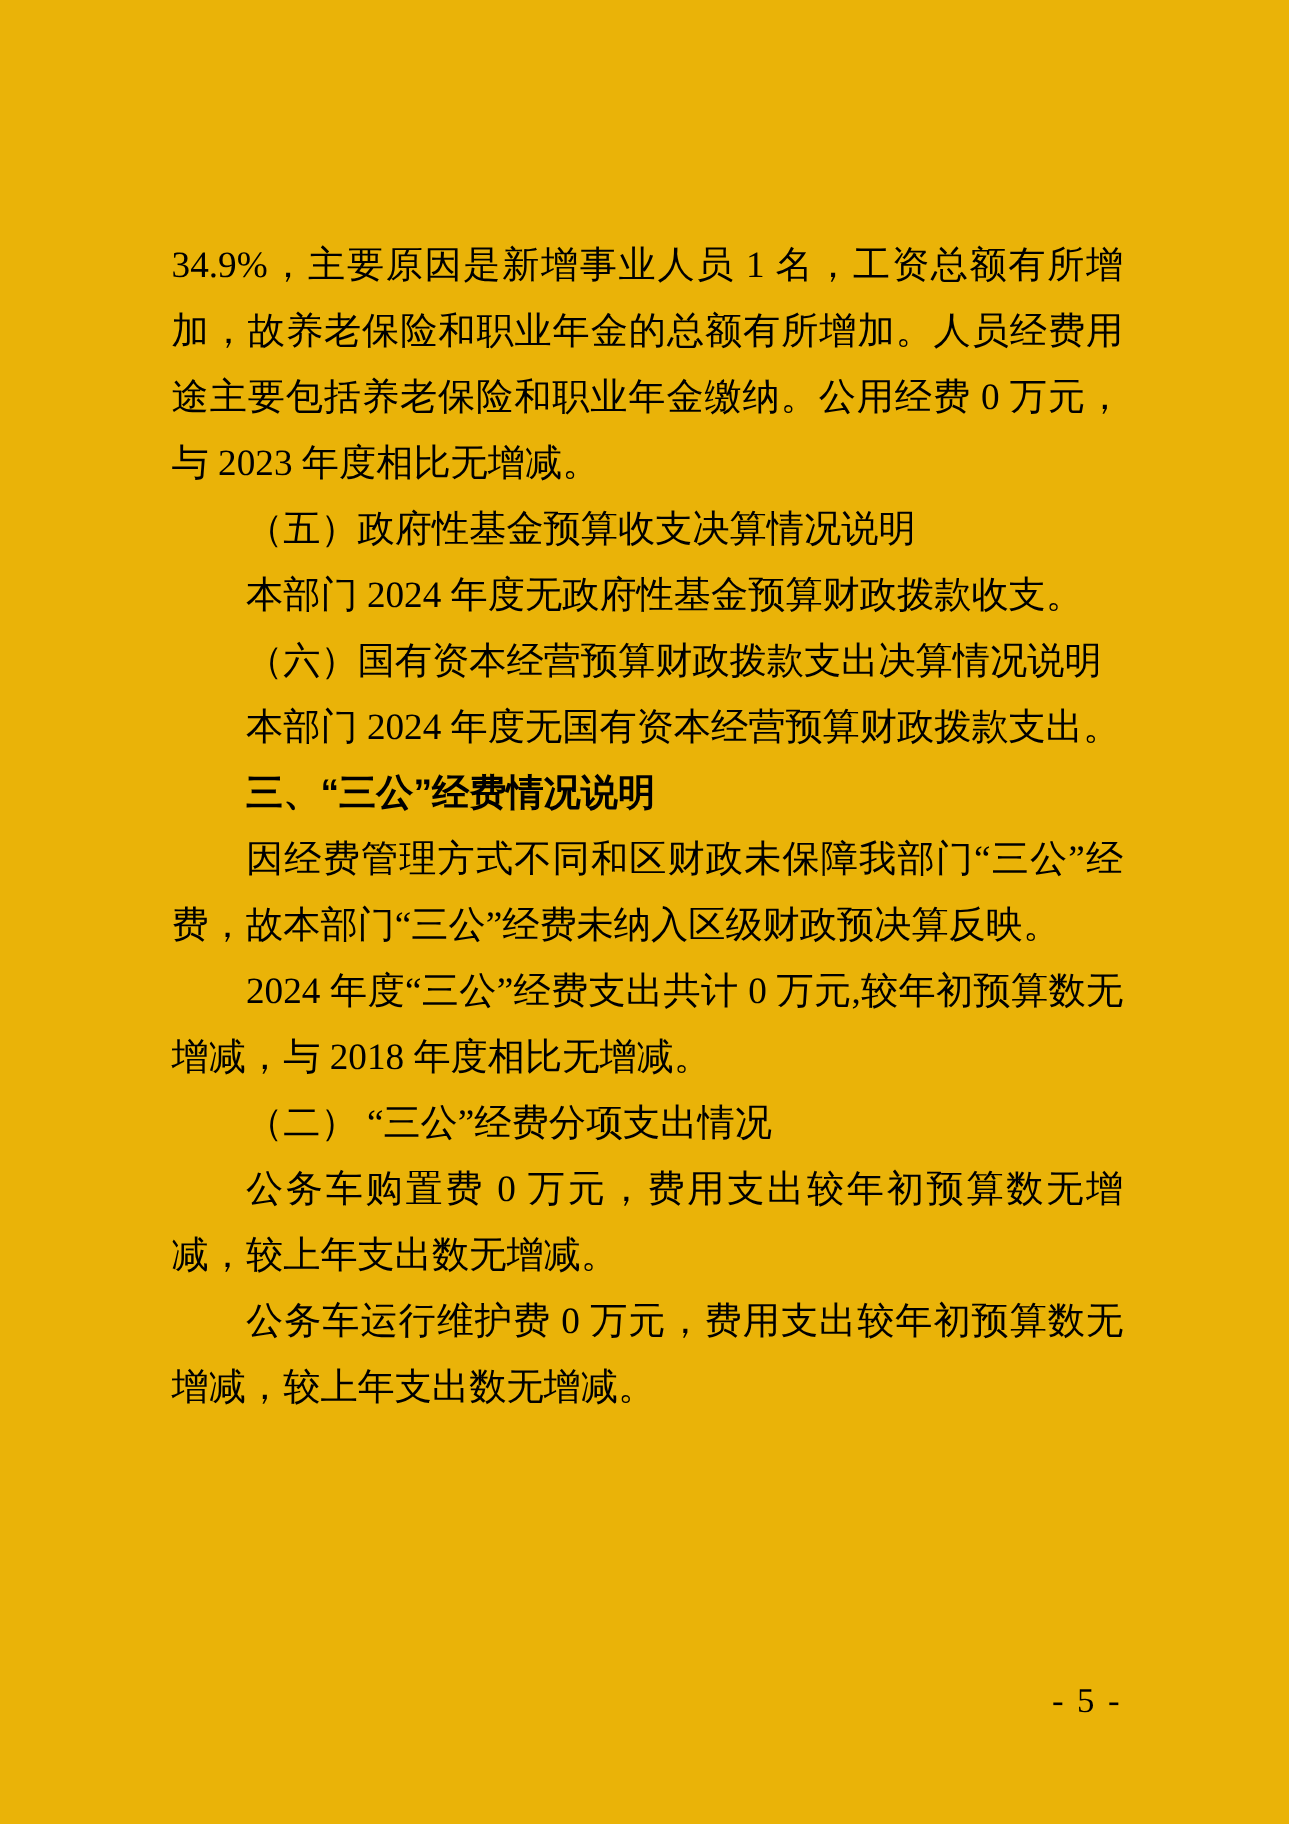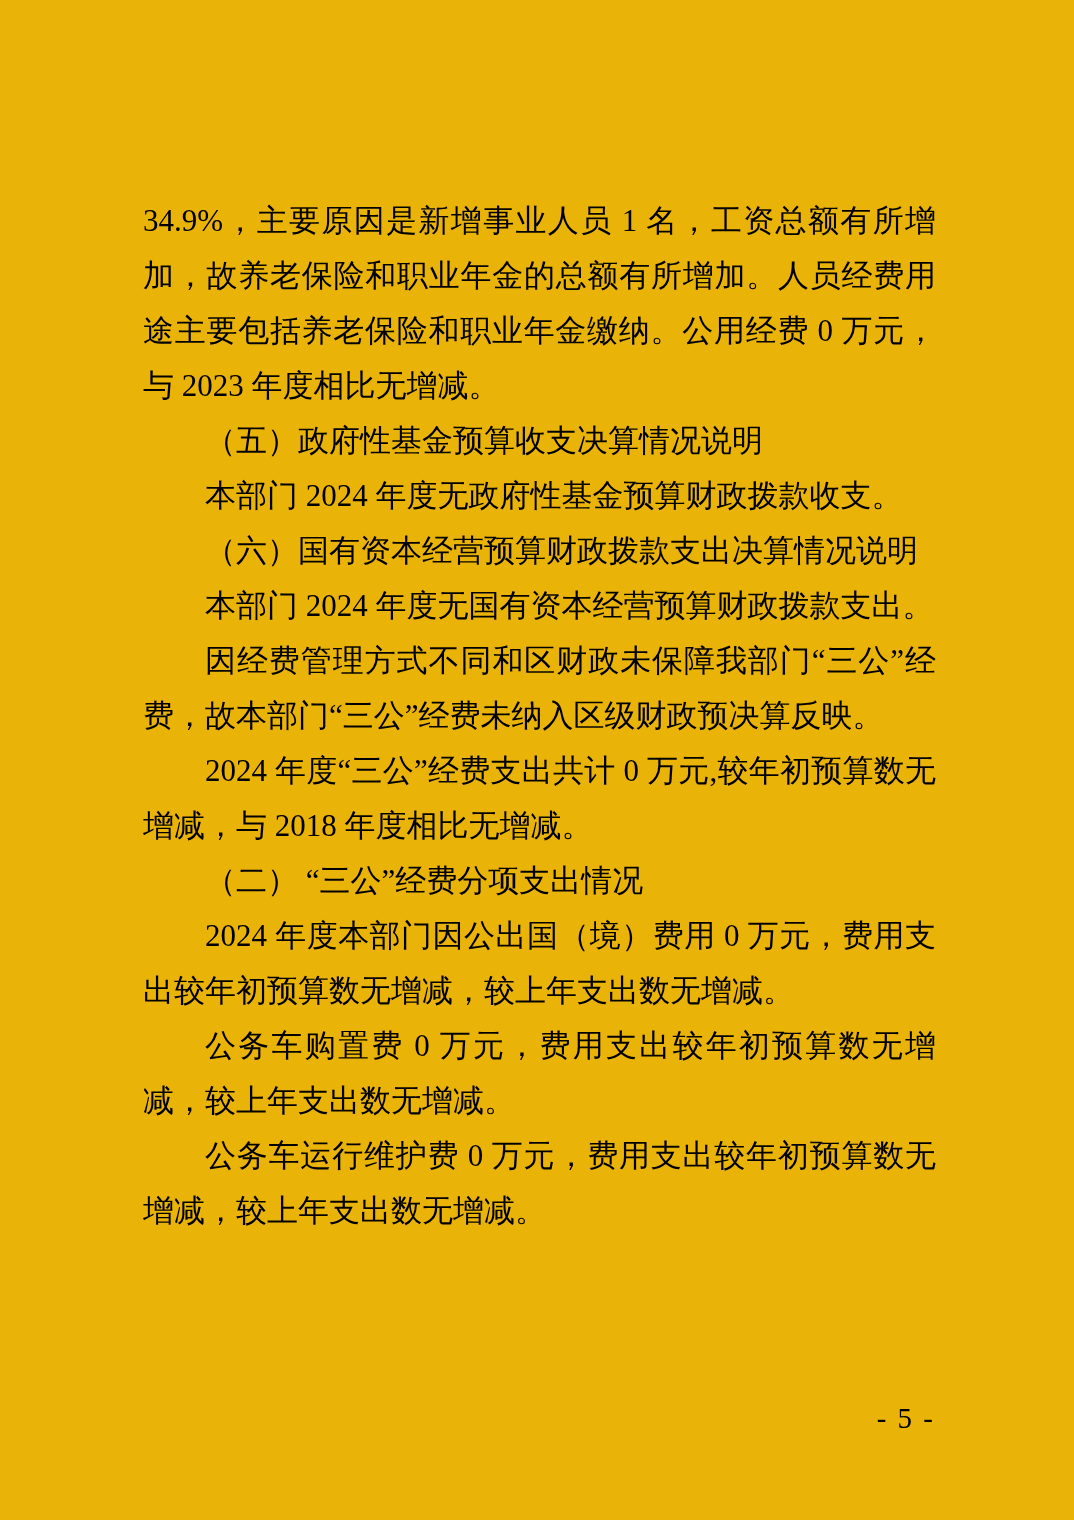--- a/index.html
+++ b/index.html
@@ -55,21 +55,21 @@
 </head>
 <body>
 
 <div class="page">
   <div class="text-block">
     <p class="body-text">34.9%，主要原因是新增事业人员 1 名，工资总额有所增加，故养老保险和职业年金的总额有所增加。人员经费用途主要包括养老保险和职业年金缴纳。公用经费 0 万元，与 2023 年度相比无增减。</p>
     <p class="sub-heading indent">（五）政府性基金预算收支决算情况说明</p>
     <p class="body-text indent">本部门 2024 年度无政府性基金预算财政拨款收支。</p>
     <p class="sub-heading indent">（六）国有资本经营预算财政拨款支出决算情况说明</p>
     <p class="body-text indent">本部门 2024 年度无国有资本经营预算财政拨款支出。</p>
+    <p class="main-heading indent">三、“三公”经费情况说明</p>
     <p class="body-text indent">因经费管理方式不同和区财政未保障我部门“三公”经费，故本部门“三公”经费未纳入区级财政预决算反映。</p>
     <p class="body-text indent">2024 年度“三公”经费支出共计 0 万元,较年初预算数无增减，与 2018 年度相比无增减。</p>
     <p class="sub-heading indent">（二） “三公”经费分项支出情况</p>
-    <p class="body-text indent">2024 年度本部门因公出国（境）费用 0 万元，费用支出较年初预算数无增减，较上年支出数无增减。</p>
     <p class="body-text indent">公务车购置费 0 万元，费用支出较年初预算数无增减，较上年支出数无增减。</p>
     <p class="body-text indent">公务车运行维护费 0 万元，费用支出较年初预算数无增减，较上年支出数无增减。</p>
   </div>
   <div class="page-number">- 5 -</div>
 </div>
 
 </body></html>

